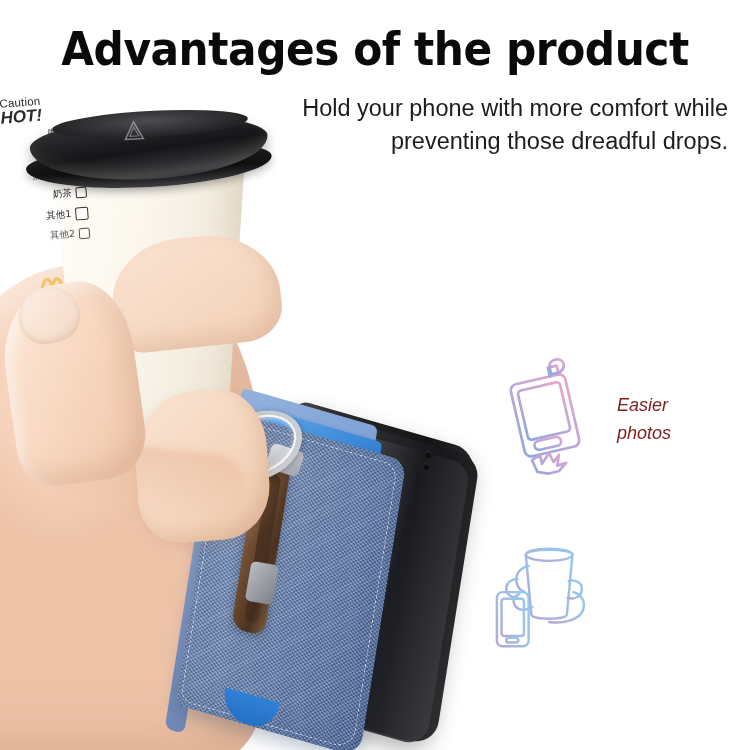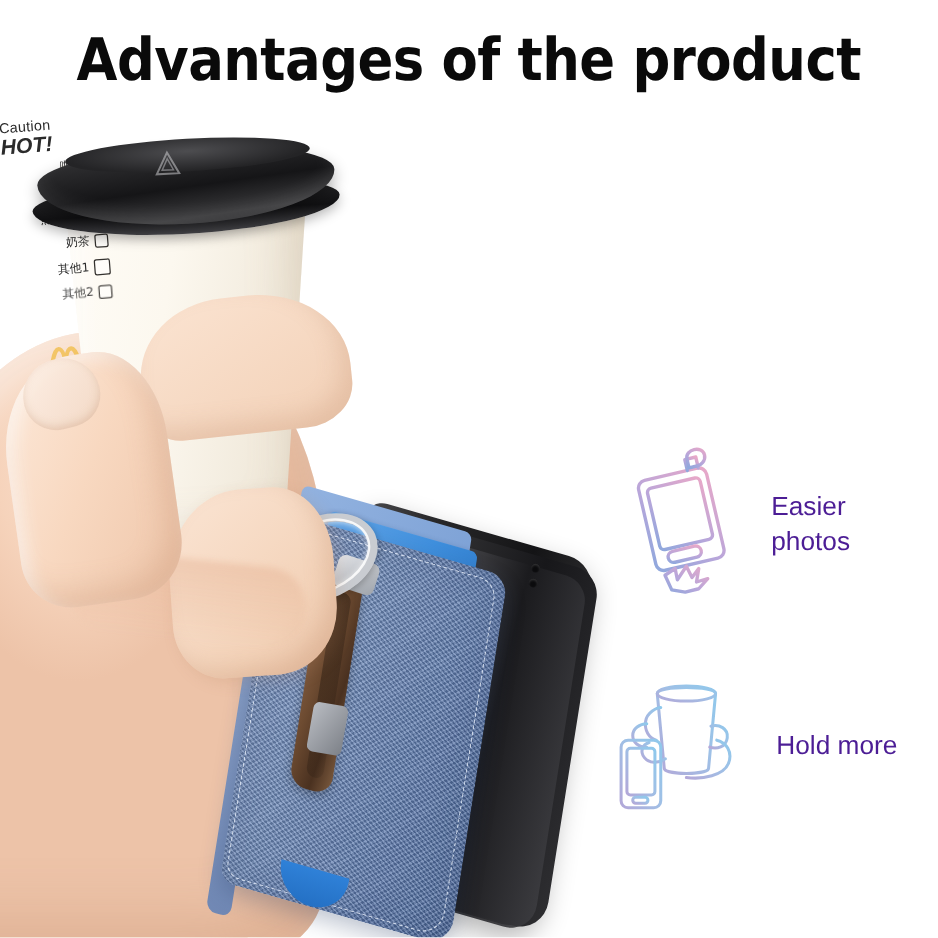--- a/index.html
+++ b/index.html
@@ -43,22 +43,23 @@
     color:#8a3030;
     font-family:"Liberation Sans", sans-serif;
     white-space:nowrap;
   }
   .warn-icon { width:34px; height:30px; display:block; flex:0 0 auto; }
 
   
   .feature { position:absolute; display:flex; align-items:center; }
   .feature-icon { flex:0 0 auto; }
   .feature-label {
-    font-size:21px; line-height:28px; color:#4c1d95;
+    font-size:18px; line-height:28px; color:#7f1d1d;
     font-family:"Liberation Sans", sans-serif;
+    font-style:italic;
   }
   #feature-photos { left:505px; top:352px; }
   #feature-photos .feature-label { margin-left:22px; }
   #feature-hold  { left:495px; top:538px; }
   #feature-hold .feature-label { margin-left:14px; }
 
   
   #photo { position:absolute; left:0; top:95px; width:500px; height:655px; }
 
   .ph { position:absolute; }
@@ -379,20 +380,24 @@
 
     <div class="ph finger-over"></div>
     <div class="ph finger-top"></div>
     <div class="ph knuckle"></div>
     <div class="ph thumb"></div>
     <div class="ph thumbnail-plate"></div>
   </div>
 
   <div class="headline">Advantages of the product</div>
 
+  <div class="subtitle">
+    <div>Hold your phone with more comfort while</div>
+    <div>preventing those dreadful drops.</div>
+  </div>
 
 
   <div class="feature" id="feature-photos">
     <span class="feature-icon">
       <svg viewBox="0 0 100 140" width="90" height="130">
         <defs>
           <linearGradient id="gradPhoto" x1="0" y1="1" x2="1" y2="0">
             <stop offset="0%" stop-color="#8fa8dd"></stop>
             <stop offset="45%" stop-color="#b9a6da"></stop>
             <stop offset="100%" stop-color="#e8a8c8"></stop>
@@ -433,16 +438,15 @@
           <path d="M24 44 C18 44 12 48 12 54 C12 60 17 64 24 64"></path>
           <path d="M26 60 C20 62 18 68 22 73 C26 78 34 78 40 74"></path>
           <path d="M79 46 C86 44 94 48 93 56 C92 64 84 66 78 64"></path>
           <path d="M84 58 C92 60 98 68 94 78 C90 88 72 92 58 90"></path>
           <rect x="2" y="58" width="34" height="58" rx="6"></rect>
           <rect x="7" y="65" width="24" height="40" rx="3"></rect>
           <rect x="12" y="107" width="13" height="5" rx="2.5"></rect>
         </g>
       </svg>
     </span>
-    <span class="feature-label">Hold more</span>
   </div>
 
 </div>
 
 </body></html>

